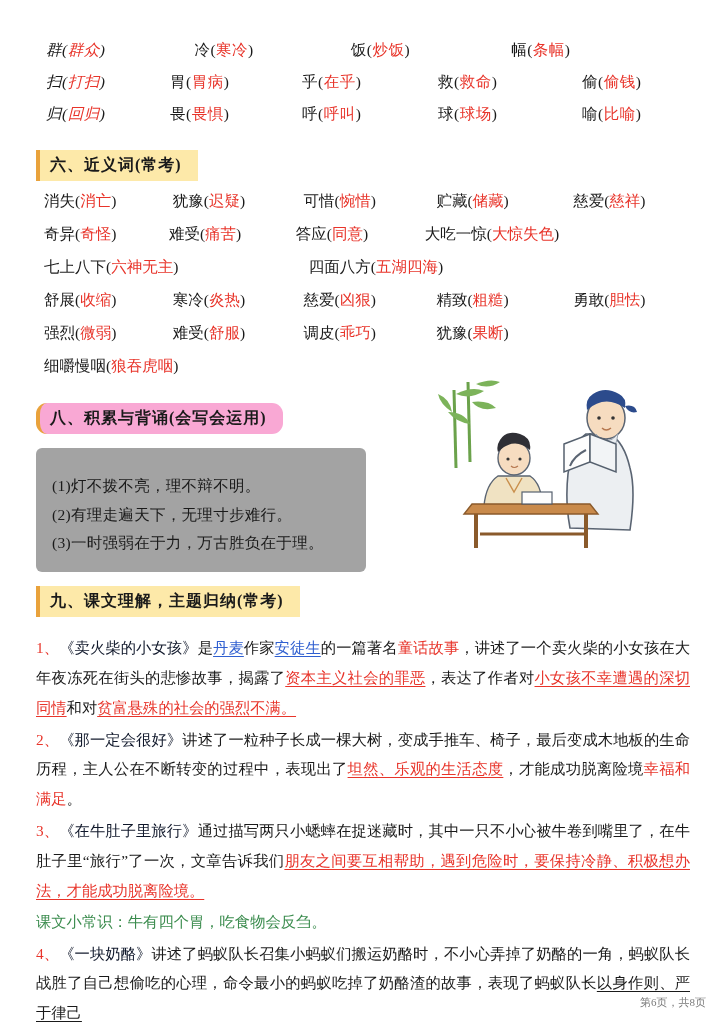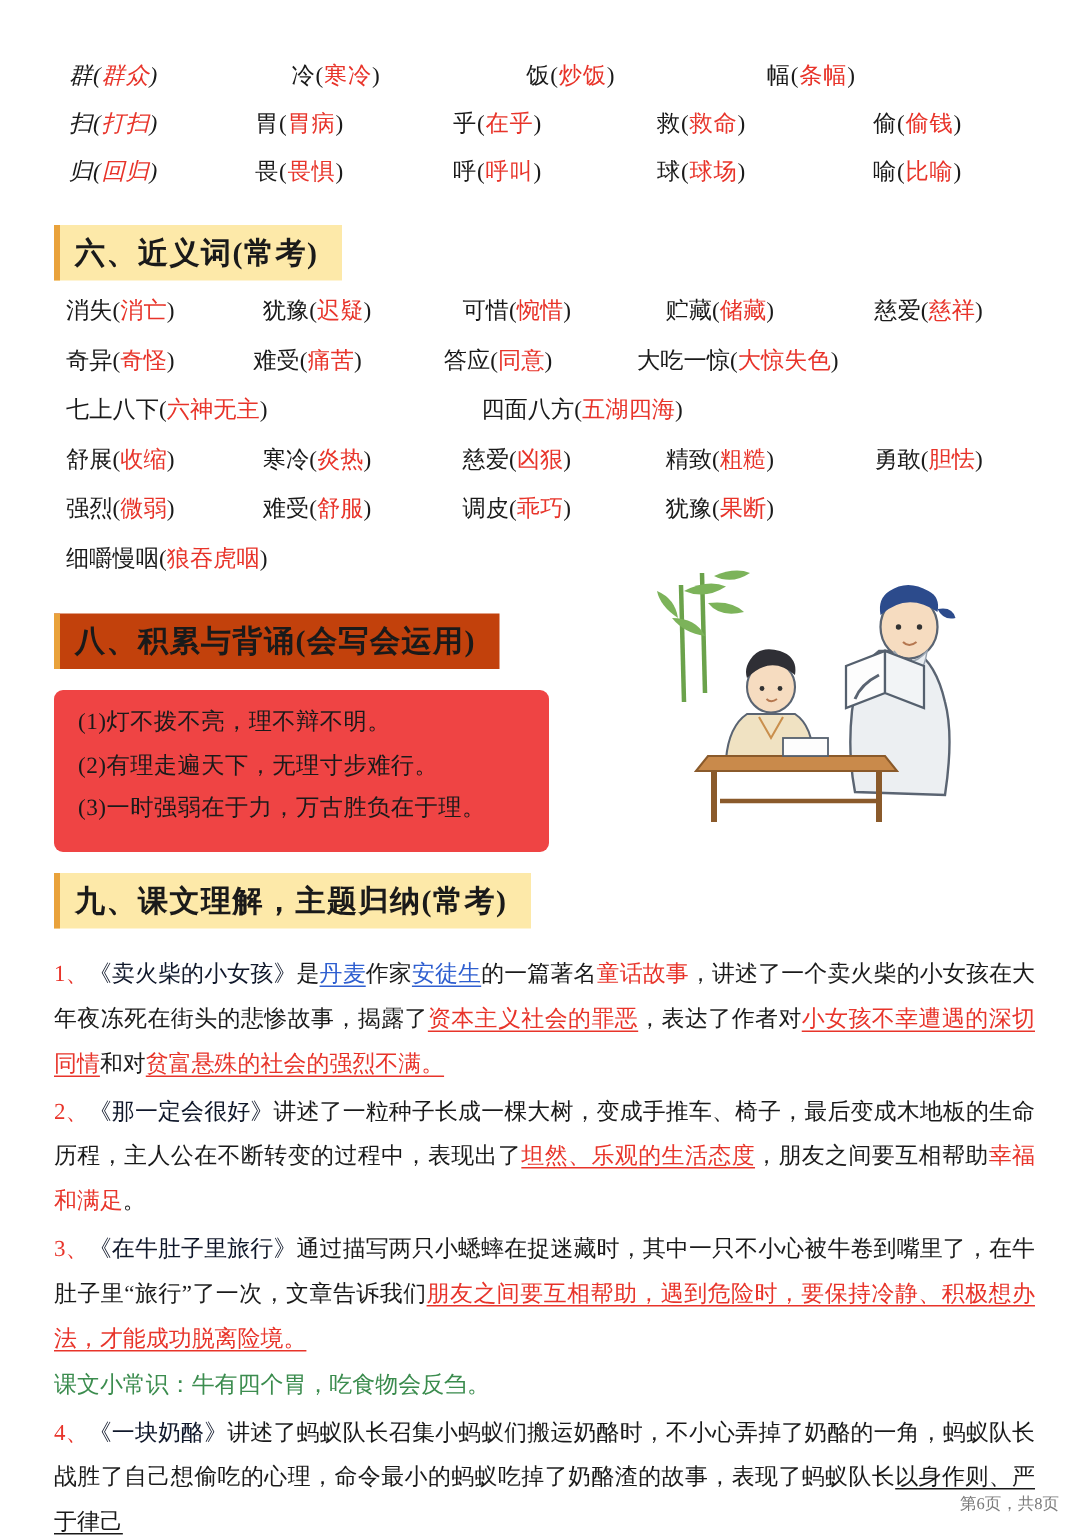--- a/index.html
+++ b/index.html
@@ -43,60 +43,60 @@
   .w5 > .word-cell:nth-child(3) { padding-left: 26px; }
   .w5 > .word-cell:nth-child(4) { padding-left: 30px; }
   .w5 > .word-cell:nth-child(5) { padding-left: 38px; }
 
   
   .section-head {
     display: inline-block;
     background: #fde9a9;
     border-left: 4px solid #e9a23b;
     color: #1a1a1a;
-    font-size: 20px;
+    font-size: 16px;
     font-weight: bold;
     padding: 5px 16px 5px 10px;
     margin: 14px 0 10px 36px;
     letter-spacing: 1px;
   }
   .section-head.green {
-    background: #c2410c;
+    background: #f9a8d4;
     border-left-color: #e9a23b;
+    border-radius: 11px;
   }
   
   .pair-rows { padding: 0 36px; }
   .pair-row {
     display: flex;
     align-items: flex-start;
     margin-bottom: 12px;
-    gap: 12px;
   }
   .pair-cell {
     font-size: 15.5px;
     white-space: nowrap;
   }
   .pair-cell .red { color: #e8342a; }
   .p5 > .pair-cell { width: 20%; }
   .p5 > .pair-cell:nth-child(1) { padding-left: 8px; }
   .p5 > .pair-cell:nth-child(2) { padding-left: 14px; }
   .p5 > .pair-cell:nth-child(3) { padding-left: 16px; }
   .p5 > .pair-cell:nth-child(4) { padding-left: 18px; }
   .p5 > .pair-cell:nth-child(5) { padding-left: 22px; }
   .p2 > .pair-cell:nth-child(1) { padding-left: 8px; width: 40%; }
   .p2 > .pair-cell:nth-child(2) { padding-left: 4px; }
   .p2b > .pair-cell:nth-child(1) { padding-left: 8px; width: 36%; }
   .p2b > .pair-cell:nth-child(2) { padding-left: 18px; }
 
   
   .memo-box {
     margin: 4px 36px 0 36px;
-    background: #ef4444;
+    background: #a3a3a3;
     border-radius: 6px;
-    padding: 8px 16px 14px 16px;
+    padding: 24px 16px 14px 16px;
     width: 330px;
     box-sizing: border-box;
   }
   .memo-line {
     font-size: 15.5px;
     line-height: 1.85;
     letter-spacing: 0.3px;
   }
   
   .illus {
@@ -273,21 +273,21 @@
 
   
   <div class="section-head">九、课文理解，主题归纳(常考)</div>
   <div class="para-wrap">
 
     <div class="para">
       <span class="red">1、</span><span class="blue">《卖火柴的小女孩》</span><span>是</span><span class="blue-u">丹麦</span><span>作家</span><span class="blue-u">安徒生</span><span>的一篇著名</span><span class="red">童话故事</span><span>，讲述了一个卖火柴的小女孩在大年夜冻死在街头的悲惨故事，揭露了</span><span class="red-u">资本主义社会的罪恶</span><span>，表达了作者对</span><span class="red-u">小女孩不幸遭遇的深切同情</span><span>和对</span><span class="red-u">贫富悬殊的社会的强烈不满。</span>
     </div>
 
     <div class="para">
-      <span class="red">2、</span><span class="blue">《那一定会很好》</span><span>讲述了一粒种子长成一棵大树，变成手推车、椅子，最后变成木地板的生命历程，主人公在不断转变的过程中，表现出了</span><span class="red-u">坦然、乐观的生活态度</span><span>，朋友之间要互相帮助</span><span class="red">幸福和满足</span><span>。</span>
+      <span class="red">2、</span><span class="blue">《那一定会很好》</span><span>讲述了一粒种子长成一棵大树，变成手推车、椅子，最后变成木地板的生命历程，主人公在不断转变的过程中，表现出了</span><span class="red-u">坦然、乐观的生活态度</span><span>，才能成功脱离险境</span><span class="red">幸福和满足</span><span>。</span>
     </div>
 
     <div class="para">
       <span class="red">3、</span><span class="blue">《在牛肚子里旅行》</span><span>通过描写两只小蟋蟀在捉迷藏时，其中一只不小心被牛卷到嘴里了，在牛肚子里“旅行”了一次，文章告诉我们</span><span class="red-u">朋友之间要互相帮助，遇到危险时，要保持冷静、积极想办法，才能成功脱离险境。</span>
     </div>
 
     <div class="note">
       <span class="green">课文小常识：</span><span class="green">牛有四个胃，吃食物会反刍。</span>
     </div>
 

